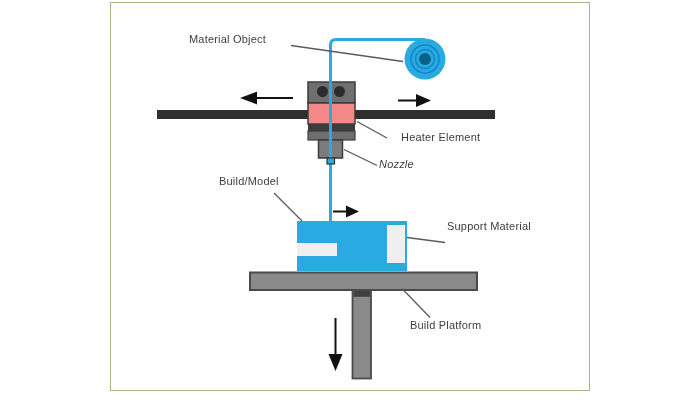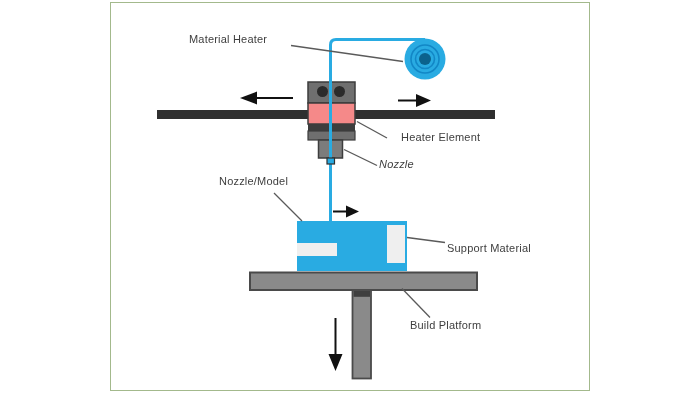--- a/index.html
+++ b/index.html
@@ -13,21 +13,21 @@
   }
   svg.gfx{position:absolute;left:0;top:0;width:700px;height:400px;}
   .lbl{
     position:absolute;font-size:11px;line-height:13px;color:#3E3E3E;
     white-space:nowrap;letter-spacing:0.2px;
   }
   .lbl-material-spool{left:189px;top:33px;}
   .lbl-heater-element{left:389px;top:131px;padding-left:12px;}
   .lbl-nozzle{left:379px;top:158px;font-style:italic;}
   .lbl-object-model{left:219px;top:175px;}
-  .lbl-support-material{left:447px;top:242px;}
+  .lbl-support-material{left:447px;top:220px;}
   .lbl-build-platform{left:404px;top:319px;padding-left:6px;}
 </style>
 </head>
 <body>
 
 <div id="stage">
 
   <div class="frame"></div>
 
   <svg class="gfx" viewBox="0 0 700 400">
@@ -89,20 +89,20 @@
     <g stroke="#5A5A5A" stroke-width="1.3">
       <line x1="291" y1="45.5" x2="403" y2="61.5"></line>
       <line x1="357" y1="121.5" x2="387" y2="138"></line>
       <line x1="344" y1="149.5" x2="377" y2="165.5"></line>
       <line x1="274" y1="193" x2="302" y2="221"></line>
       <line x1="407" y1="237.5" x2="445" y2="242.5"></line>
       <line x1="402" y1="288.5" x2="430" y2="317.5"></line>
     </g>
   </svg>
 
-  <div class="lbl lbl-material-spool">Material Heater</div>
+  <div class="lbl lbl-material-spool">Material Object</div>
   <div class="lbl lbl-heater-element">Heater Element</div>
   <div class="lbl lbl-nozzle">Nozzle</div>
-  <div class="lbl lbl-object-model">Nozzle/Model</div>
+  <div class="lbl lbl-object-model">Build/Model</div>
   <div class="lbl lbl-support-material">Support Material</div>
   <div class="lbl lbl-build-platform">Build Platform</div>
 
 </div>
 
 </body></html>

